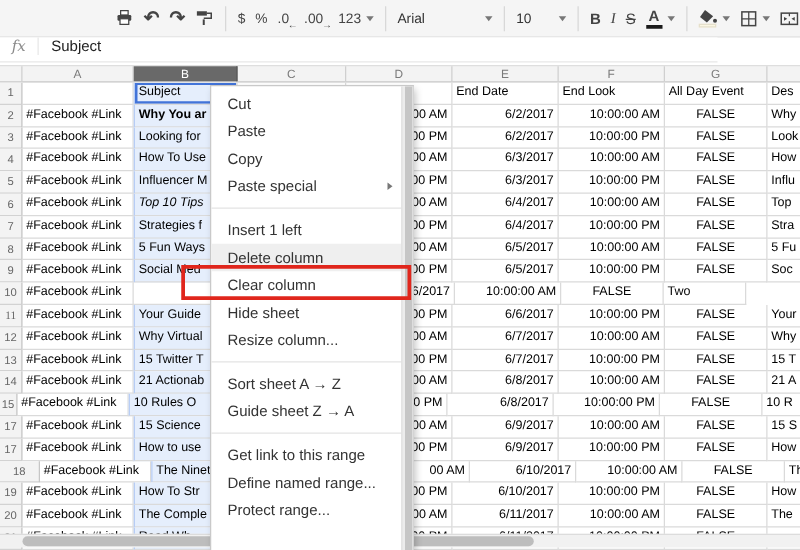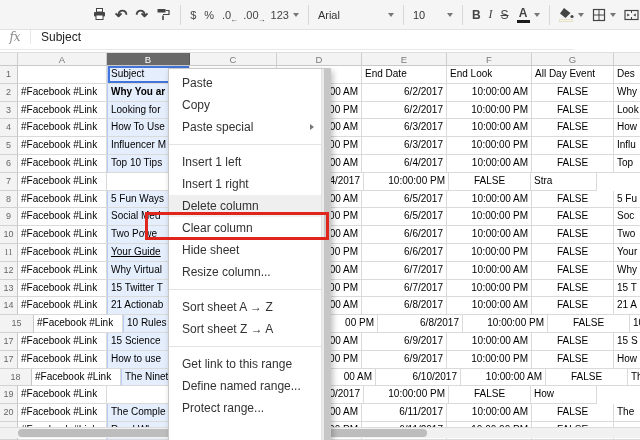--- a/index.html
+++ b/index.html
@@ -261,31 +261,32 @@
       <div class="cell al" style="width: 87px;"></div>
       <div class="cell ar" style="width: 85px;">00 PM</div>
       <div class="cell ar" style="width: 85px;">6/3/2017</div>
       <div class="cell ar" style="width: 85px;">10:00:00 PM</div>
       <div class="cell ac" style="width: 82px;">FALSE</div>
       <div class="cell al" style="width: 66px;">Influ</div>
     </div>
     <div class="row">
       <div class="cell gut" style="width: 18px;">6</div>
       <div class="cell al" style="width: 89px;">#Facebook #Link</div>
-      <div class="cell al bsel" style="width: 83px;">Top 10 Tips</div>
+      <div class="cell al bsel" style="width: 83px; font-style: italic;">Top 10 Tips</div>
       <div class="cell al" style="width: 87px;"></div>
       <div class="cell ar" style="width: 85px;">00 AM</div>
       <div class="cell ar" style="width: 85px;">6/4/2017</div>
       <div class="cell ar" style="width: 85px;">10:00:00 AM</div>
       <div class="cell ac" style="width: 82px;">FALSE</div>
       <div class="cell al" style="width: 66px;">Top</div>
     </div>
     <div class="row">
       <div class="cell gut" style="width: 18px;">7</div>
       <div class="cell al" style="width: 89px;">#Facebook #Link</div>
+      <div class="cell al bsel" style="width: 83px;">Strategies f</div>
       <div class="cell al" style="width: 87px;"></div>
       <div class="cell ar" style="width: 85px;">00 PM</div>
       <div class="cell ar" style="width: 85px;">6/4/2017</div>
       <div class="cell ar" style="width: 85px;">10:00:00 PM</div>
       <div class="cell ac" style="width: 82px;">FALSE</div>
       <div class="cell al" style="width: 66px;">Stra</div>
     </div>
     <div class="row">
       <div class="cell gut" style="width: 18px;">8</div>
       <div class="cell al" style="width: 89px;">#Facebook #Link</div>
@@ -304,32 +305,31 @@
       <div class="cell al" style="width: 87px;"></div>
       <div class="cell ar" style="width: 85px;">00 PM</div>
       <div class="cell ar" style="width: 85px;">6/5/2017</div>
       <div class="cell ar" style="width: 85px;">10:00:00 PM</div>
       <div class="cell ac" style="width: 82px;">FALSE</div>
       <div class="cell al" style="width: 66px;">Soc</div>
     </div>
     <div class="row">
       <div class="cell gut" style="width: 18px;">10</div>
       <div class="cell al" style="width: 89px;">#Facebook #Link</div>
-      <div class="cell al bsel" style="width: 83px;">Two Powe</div>
       <div class="cell al" style="width: 87px;"></div>
       <div class="cell ar" style="width: 85px;">00 AM</div>
       <div class="cell ar" style="width: 85px;">6/6/2017</div>
       <div class="cell ar" style="width: 85px;">10:00:00 AM</div>
       <div class="cell ac" style="width: 82px;">FALSE</div>
       <div class="cell al" style="width: 66px;">Two</div>
     </div>
     <div class="row">
       <div class="cell gut" style="width: 18px; font-family: Liberation Serif, serif;">11</div>
       <div class="cell al" style="width: 89px;">#Facebook #Link</div>
-      <div class="cell al bsel" style="width: 83px; text-decoration: underline;">Your Guide</div>
+      <div class="cell al bsel" style="width: 83px;">Your Guide</div>
       <div class="cell al" style="width: 87px;"></div>
       <div class="cell ar" style="width: 85px;">00 PM</div>
       <div class="cell ar" style="width: 85px;">6/6/2017</div>
       <div class="cell ar" style="width: 85px;">10:00:00 PM</div>
       <div class="cell ac" style="width: 82px;">FALSE</div>
       <div class="cell al" style="width: 66px;">Your</div>
     </div>
     <div class="row">
       <div class="cell gut" style="width: 18px;">12</div>
       <div class="cell al" style="width: 89px;">#Facebook #Link</div>
@@ -357,21 +357,21 @@
       <div class="cell al" style="width: 89px;">#Facebook #Link</div>
       <div class="cell al bsel" style="width: 83px;">21 Actionab</div>
       <div class="cell al" style="width: 87px;"></div>
       <div class="cell ar" style="width: 85px;">00 AM</div>
       <div class="cell ar" style="width: 85px;">6/8/2017</div>
       <div class="cell ar" style="width: 85px;">10:00:00 AM</div>
       <div class="cell ac" style="width: 82px;">FALSE</div>
       <div class="cell al" style="width: 66px;">21 A</div>
     </div>
     <div class="row">
-      <div class="cell gut" style="width: 34px;">15</div>
+      <div class="cell gut" style="width: 14px;">15</div>
       <div class="cell al" style="width: 89px;">#Facebook #Link</div>
       <div class="cell al bsel" style="width: 83px;">10 Rules O</div>
       <div class="cell al" style="width: 87px;"></div>
       <div class="cell ar" style="width: 85px;">00 PM</div>
       <div class="cell ar" style="width: 85px;">6/8/2017</div>
       <div class="cell ar" style="width: 85px;">10:00:00 PM</div>
       <div class="cell ac" style="width: 82px;">FALSE</div>
       <div class="cell al" style="width: 66px;">10 R</div>
     </div>
     <div class="row">
@@ -403,20 +403,21 @@
       <div class="cell al" style="width: 87px;"></div>
       <div class="cell ar" style="width: 85px;">00 AM</div>
       <div class="cell ar" style="width: 85px;">6/10/2017</div>
       <div class="cell ar" style="width: 85px;">10:00:00 AM</div>
       <div class="cell ac" style="width: 82px;">FALSE</div>
       <div class="cell al" style="width: 66px;">The</div>
     </div>
     <div class="row">
       <div class="cell gut" style="width: 18px;">19</div>
       <div class="cell al" style="width: 89px;">#Facebook #Link</div>
+      <div class="cell al bsel" style="width: 83px;">How To Str</div>
       <div class="cell al" style="width: 87px;"></div>
       <div class="cell ar" style="width: 85px;">00 PM</div>
       <div class="cell ar" style="width: 85px;">6/10/2017</div>
       <div class="cell ar" style="width: 85px;">10:00:00 PM</div>
       <div class="cell ac" style="width: 82px;">FALSE</div>
       <div class="cell al" style="width: 66px;">How</div>
     </div>
     <div class="row">
       <div class="cell gut" style="width: 18px;">20</div>
       <div class="cell al" style="width: 89px;">#Facebook #Link</div>
@@ -440,33 +441,33 @@
       <div class="cell al" style="width: 66px;"></div>
     </div>
   </div>
 
 <div class="hs-track">
   <div class="hs-thumb"></div>
 </div>
 
 <div class="menu">
   <div>
+      <div class="mi">Cut</div>
       <div class="mi">Paste</div>
       <div class="mi">Copy</div>
       <div class="mi">Paste special<span class="subarrow"></span></div>
       <div class="msep"></div>
       <div class="mi">Insert 1 left</div>
-      <div class="mi">Insert 1 right</div>
       <div class="mi hl">Delete column</div>
       <div class="mi">Clear column</div>
       <div class="mi">Hide sheet</div>
       <div class="mi">Resize column...</div>
       <div class="msep"></div>
       <div class="mi">Sort sheet A → Z</div>
-      <div class="mi">Sort sheet Z → A</div>
+      <div class="mi">Guide sheet Z → A</div>
       <div class="msep"></div>
       <div class="mi">Get link to this range</div>
       <div class="mi">Define named range...</div>
       <div class="mi">Protect range...</div>
     </div>
   <div class="mscroll">
     <div class="mthumb"></div>
   </div>
 </div>
 

